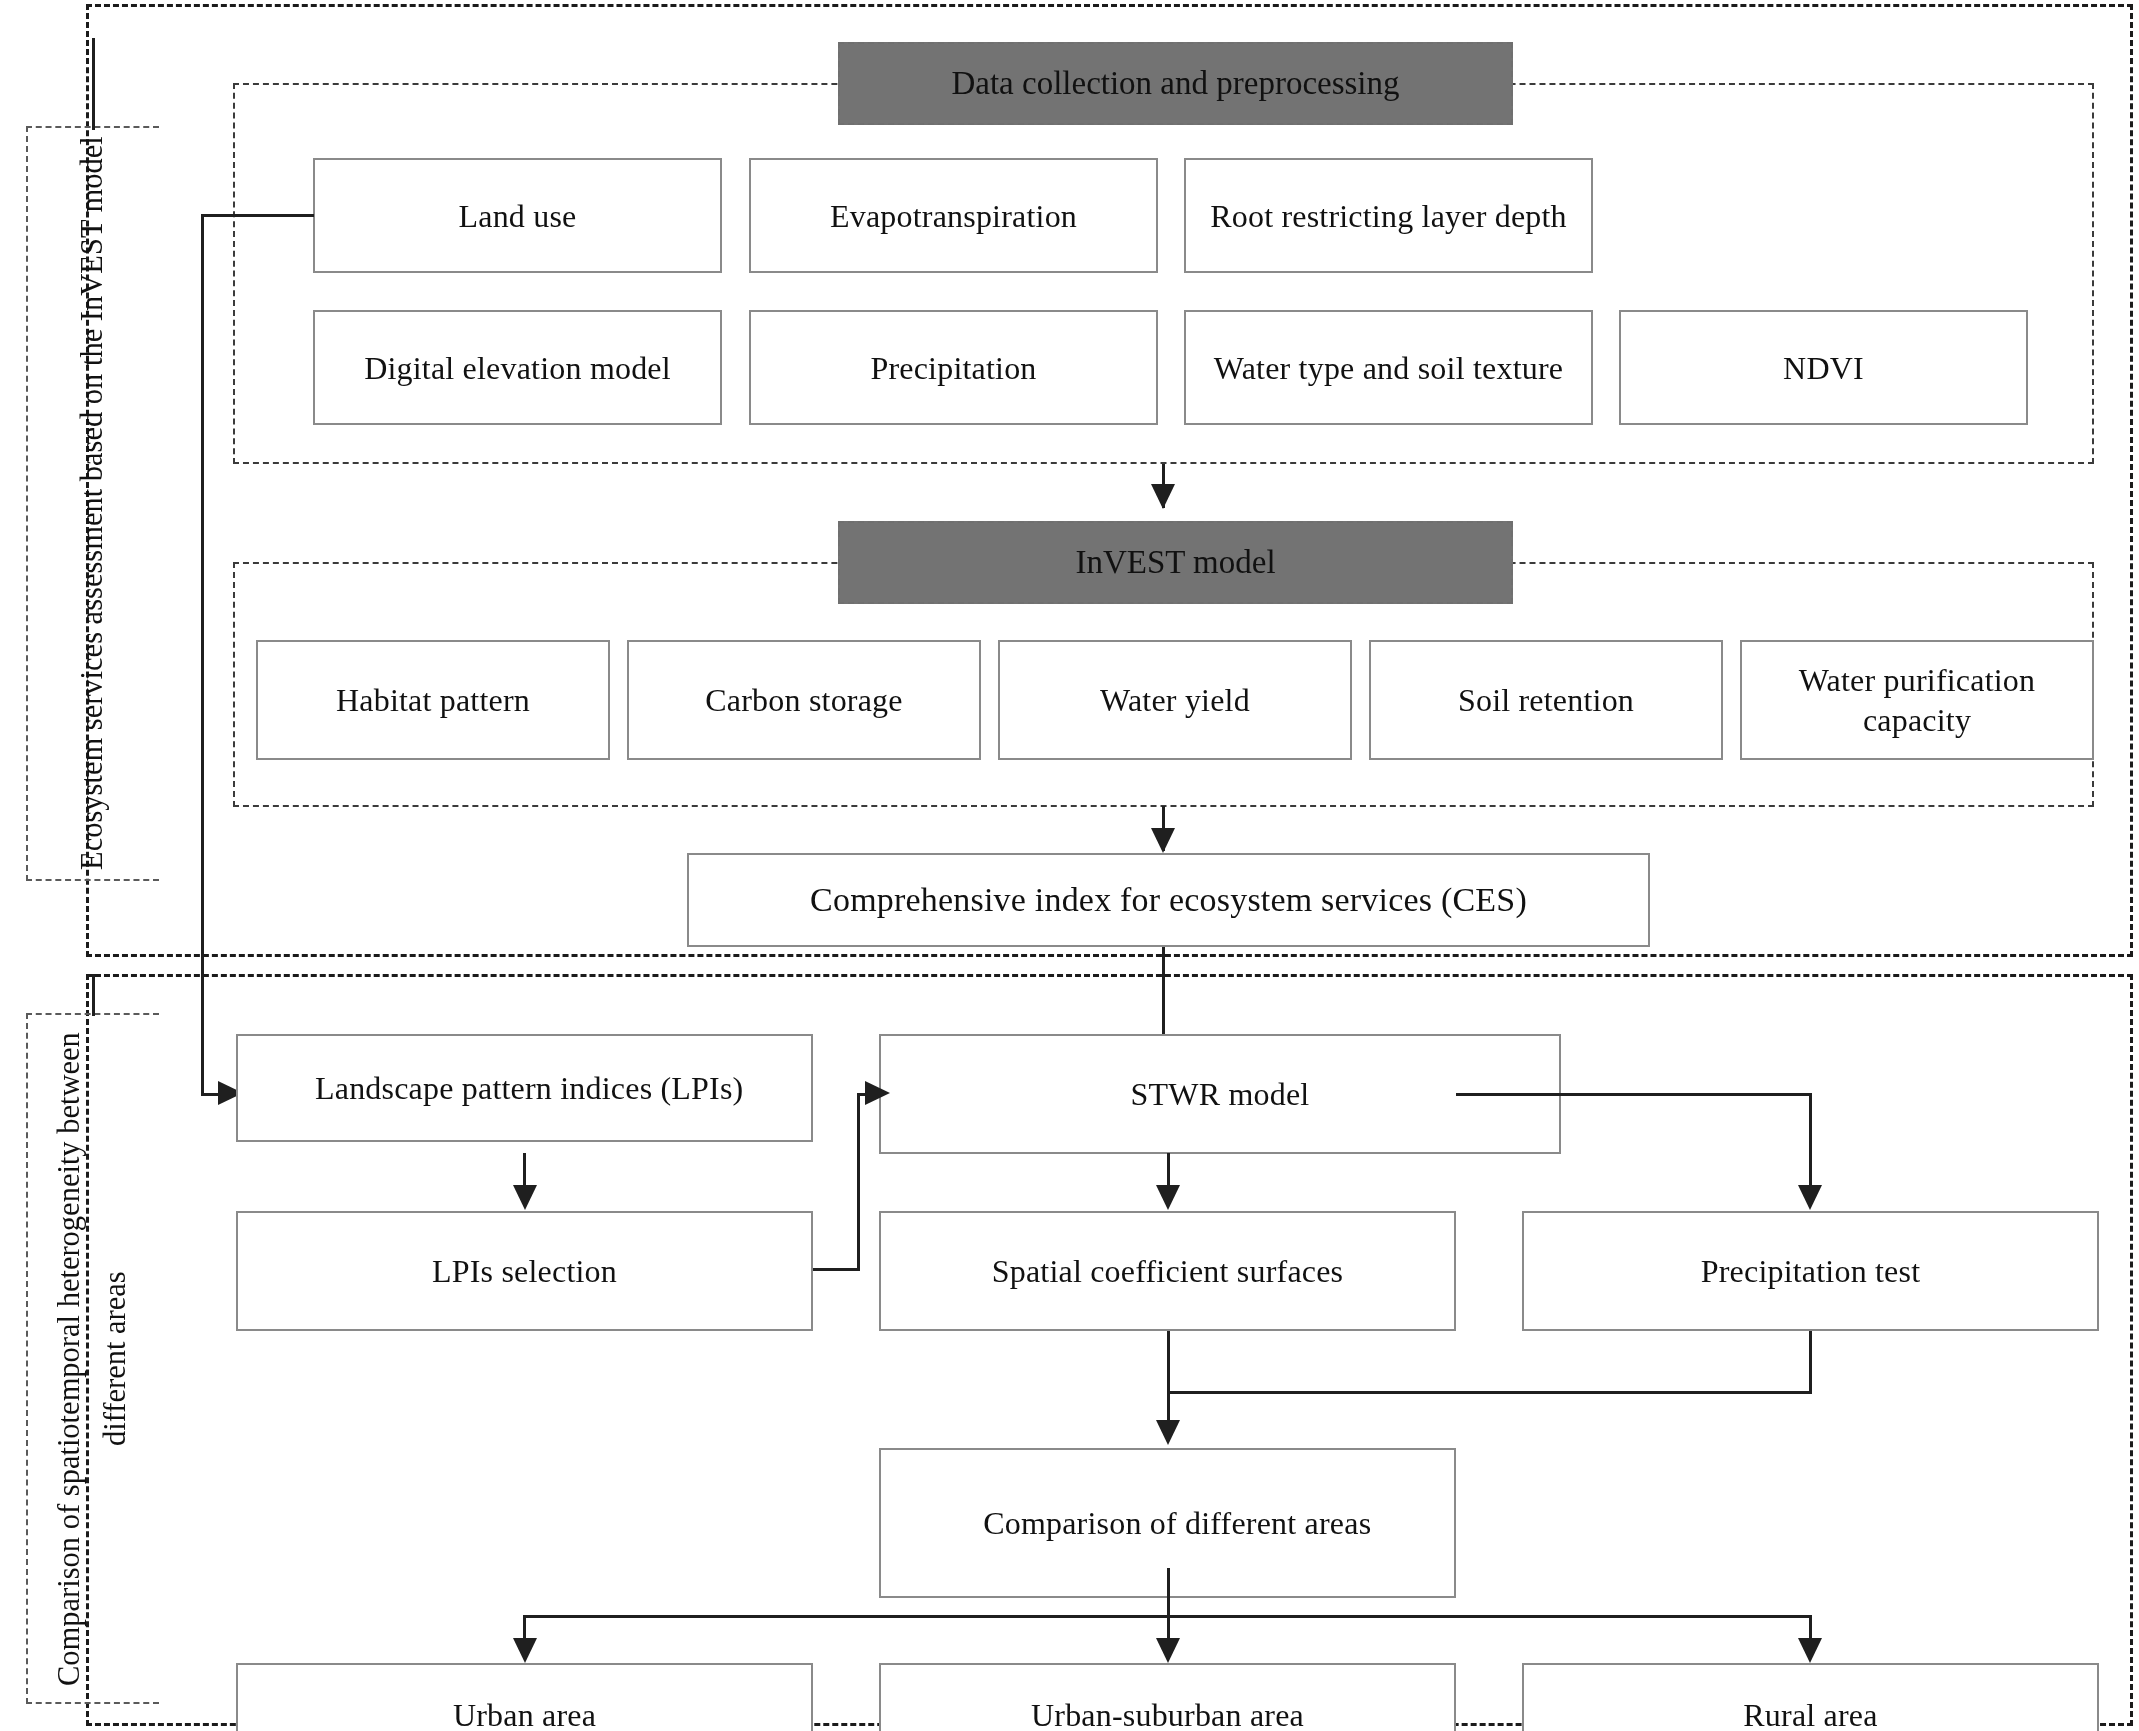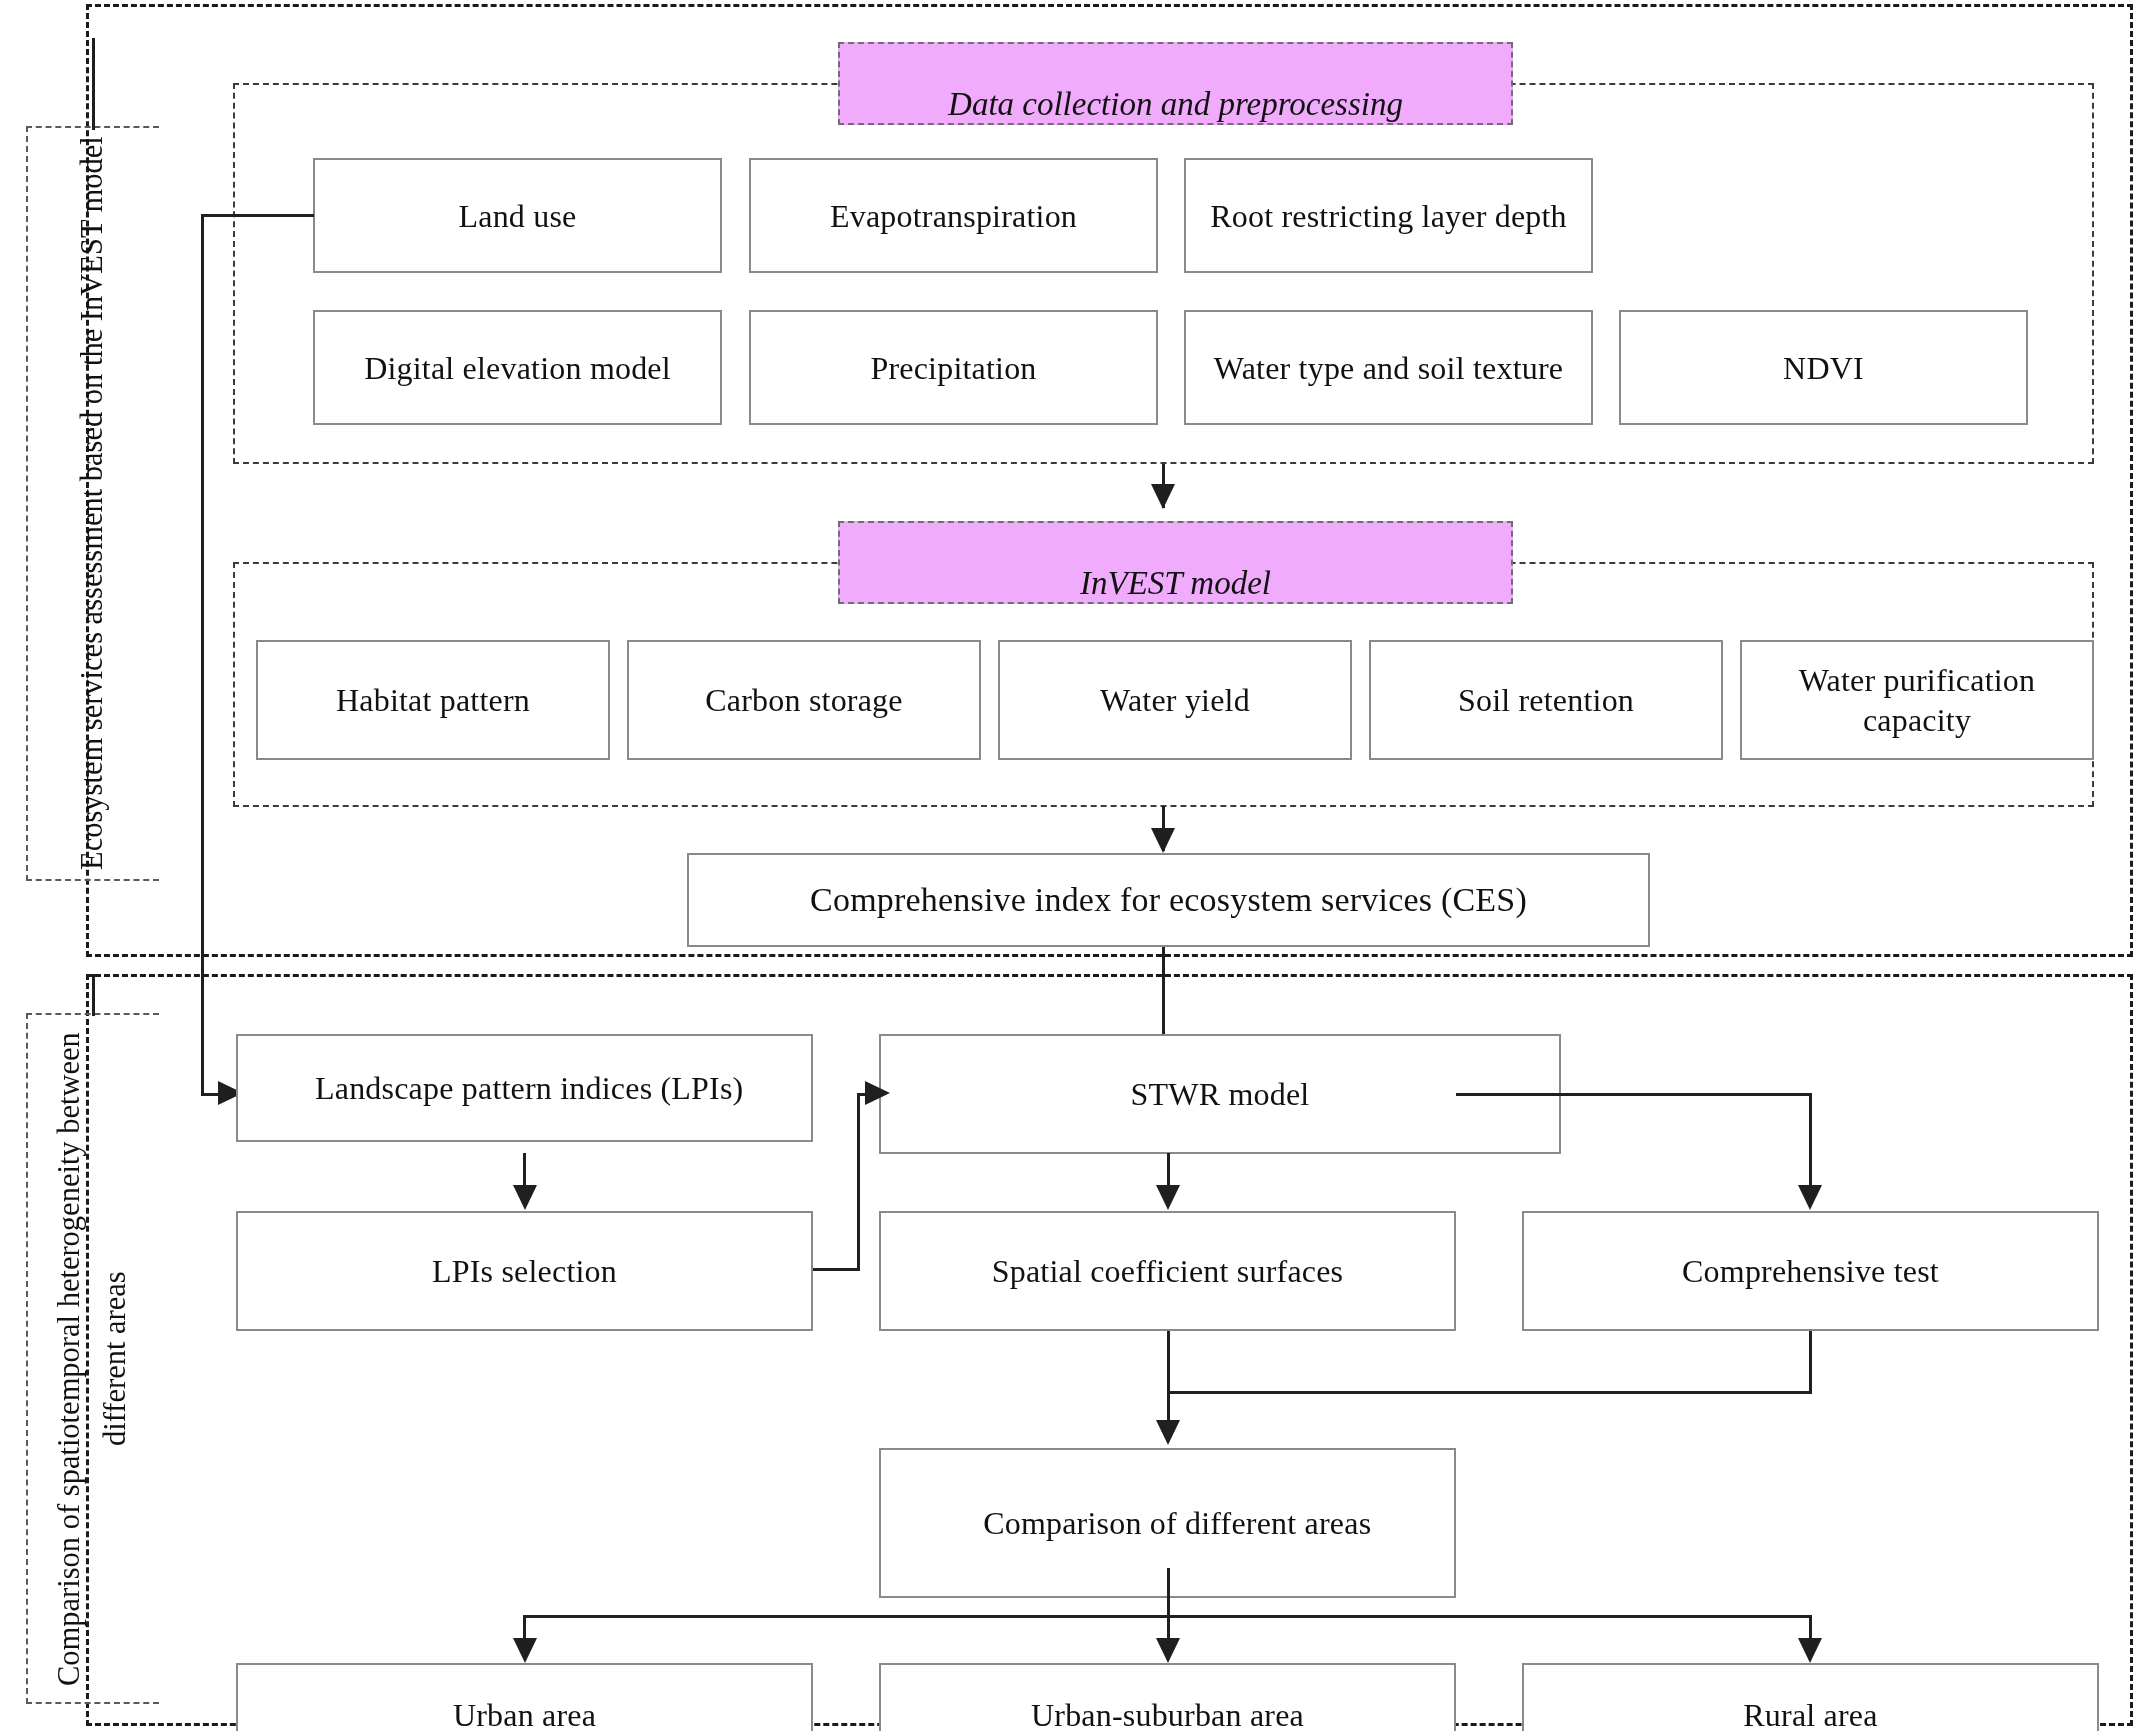--- a/index.html
+++ b/index.html
@@ -40,28 +40,27 @@
     border:2.7px dashed #3b3b3b;
     background:transparent;
   }
   .dashbox.outer{border:3.3px dashed #1b1b1b;}
 
   
   .chiplabel{
     position:absolute;
     box-sizing:border-box;
     border:2.2px dashed #6f6f6f;
-    background:#f0abfc;
+    background:#737373;
     display:flex;
-    align-items:flex-end;
+    align-items:center;
     justify-content:center;
     font-size:33px;
     color:#111111;
     z-index:5;
-    font-style:italic;
   }
 
   
   .vlabel{
     position:absolute;
     writing-mode:vertical-rl;
     text-orientation:mixed;
     transform:rotate(180deg);
     display:flex;
     align-items:center;
@@ -196,21 +195,21 @@
 
   <div class="box" style="left:236px;top:1211px;width:577px;height:120px;">
     <span class="lbl">LPIs selection</span>
   </div>
 
   <div class="box" style="left:879px;top:1211px;width:577px;height:120px;">
     <span class="lbl">Spatial coefficient surfaces</span>
   </div>
 
   <div class="box" style="left:1522px;top:1211px;width:577px;height:120px;">
-    <span class="lbl">Comprehensive test</span>
+    <span class="lbl">Precipitation test</span>
   </div>
 
   <div class="line-v" style="left:523px;top:1153px;height:36px;"></div>
   <div class="arrow-d" style="left:513px;top:1185px;"></div>
 
   <div class="line-h" style="left:813px;top:1268px;width:47px;"></div>
   <div class="line-v" style="left:857px;top:1093px;height:177px;"></div>
   <div class="line-h" style="left:857px;top:1093px;width:23px;"></div>
   <div class="arrow-r" style="left:865px;top:1081px;"></div>
 

